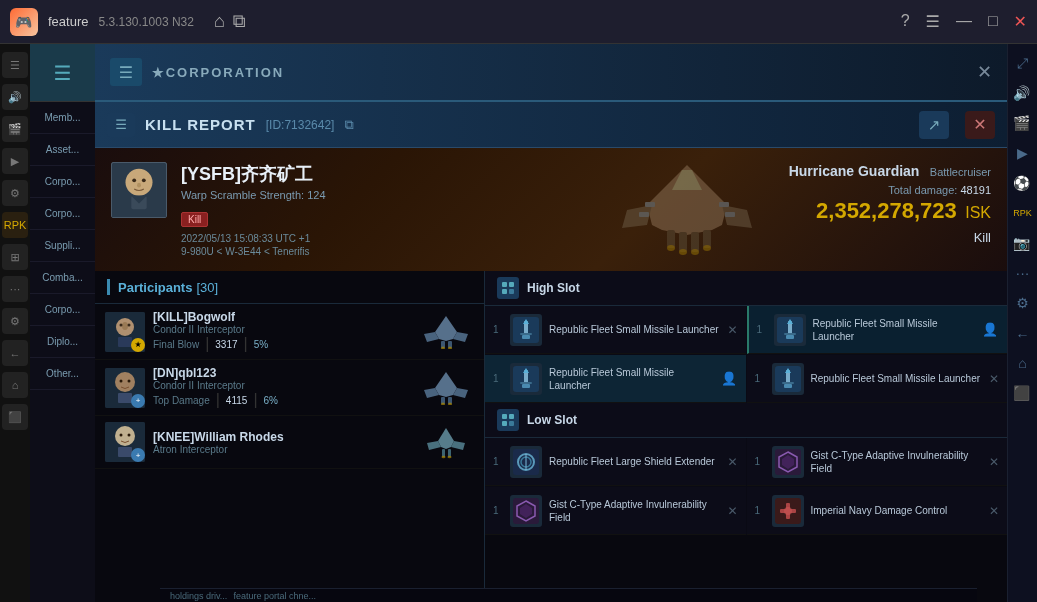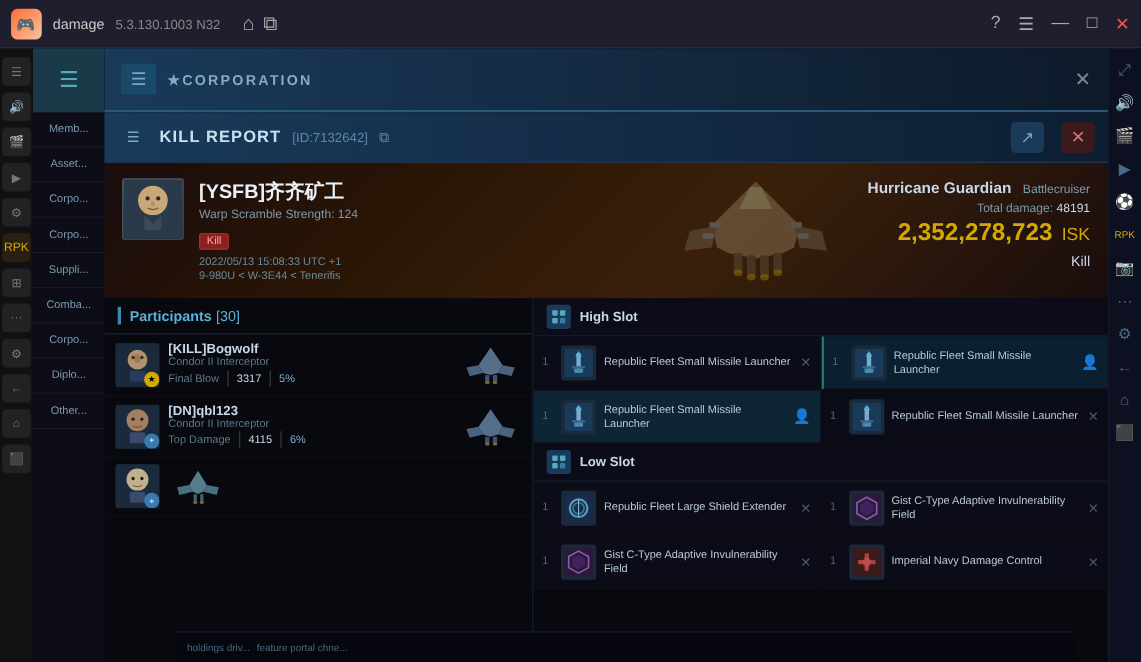--- a/index.html
+++ b/index.html
@@ -503,42 +503,42 @@
     ::-webkit-scrollbar { width: 4px; }
     ::-webkit-scrollbar-track { background: #0a0a14; }
     ::-webkit-scrollbar-thumb { background: #2a3a4a; border-radius: 2px; }
 
     
     .bottom-nav {
       position: absolute;
       bottom: 0;
       left: 65px;
       right: 30px;
-      height: 28px;
+      height: 14px;
       background: #06060f;
       display: flex;
       align-items: center;
       padding: 0 10px;
       gap: 6px;
       border-top: 1px solid #1a2030;
     }
     .bottom-nav-item {
       color: #4a6a7a;
       font-size: 9px;
       cursor: pointer;
     }
   </style>
 </head>
 <body>
 
 <div class="top-bar">
   <div class="app-logo">
     <span>🎮</span>
   </div>
-  <span class="app-name">damage</span>
+  <span class="app-name">feature</span>
   <span class="app-version">5.3.130.1003 N32</span>
   <div class="top-icons">
     <span class="top-icon">⌂</span>
     <span class="top-icon">⧉</span>
   </div>
   <div class="window-controls">
     <span class="win-ctrl">?</span>
     <span class="win-ctrl">☰</span>
     <span class="win-ctrl">—</span>
     <span class="win-ctrl">□</span>
@@ -771,20 +771,24 @@
               <div class="participant-avatar">
                 <svg width="40" height="40" viewBox="0 0 40 40" xmlns="http://www.w3.org/2000/svg">
                   <rect width="40" height="40" fill="#1a2a3a"></rect>
                   <circle cx="20" cy="14" r="10" fill="#c0b090"></circle>
                   <circle cx="16" cy="13" r="1.5" fill="#2a1a0a"></circle>
                   <circle cx="24" cy="13" r="1.5" fill="#2a1a0a"></circle>
                   <path d="M16 19 Q20 22 24 19" stroke="#7a5030" stroke-width="1" fill="none"></path>
                   <rect x="13" y="25" width="14" height="10" fill="#3a4a6a" rx="1"></rect>
                 </svg>
                 <div class="corp-icon blue">+</div>
+              </div>
+              <div class="participant-info">
+                <div class="participant-name">[KNEE]William Rhodes</div>
+                <div class="participant-ship">Atron Interceptor</div>
               </div>
               <div class="participant-ship-img">
                 <svg width="55" height="35" viewBox="0 0 55 35" xmlns="http://www.w3.org/2000/svg">
                   <g fill="#8aacca" opacity="0.8">
                     <polygon points="27,3 35,16 32,22 27,24 22,22 19,16" fill="#6a9aaa"></polygon>
                     <polygon points="8,18 19,16 22,22 10,25" fill="#5a8a9a"></polygon>
                     <polygon points="46,18 35,16 32,22 44,25" fill="#5a8a9a"></polygon>
                     <rect x="23" y="24" width="3" height="8" fill="#4a7a8a" rx="1"></rect>
                     <rect x="29" y="24" width="3" height="8" fill="#4a7a8a" rx="1"></rect>
                     <ellipse cx="24.5" cy="32" rx="2" ry="1.2" fill="#d4a800" opacity="0.7"></ellipse>

